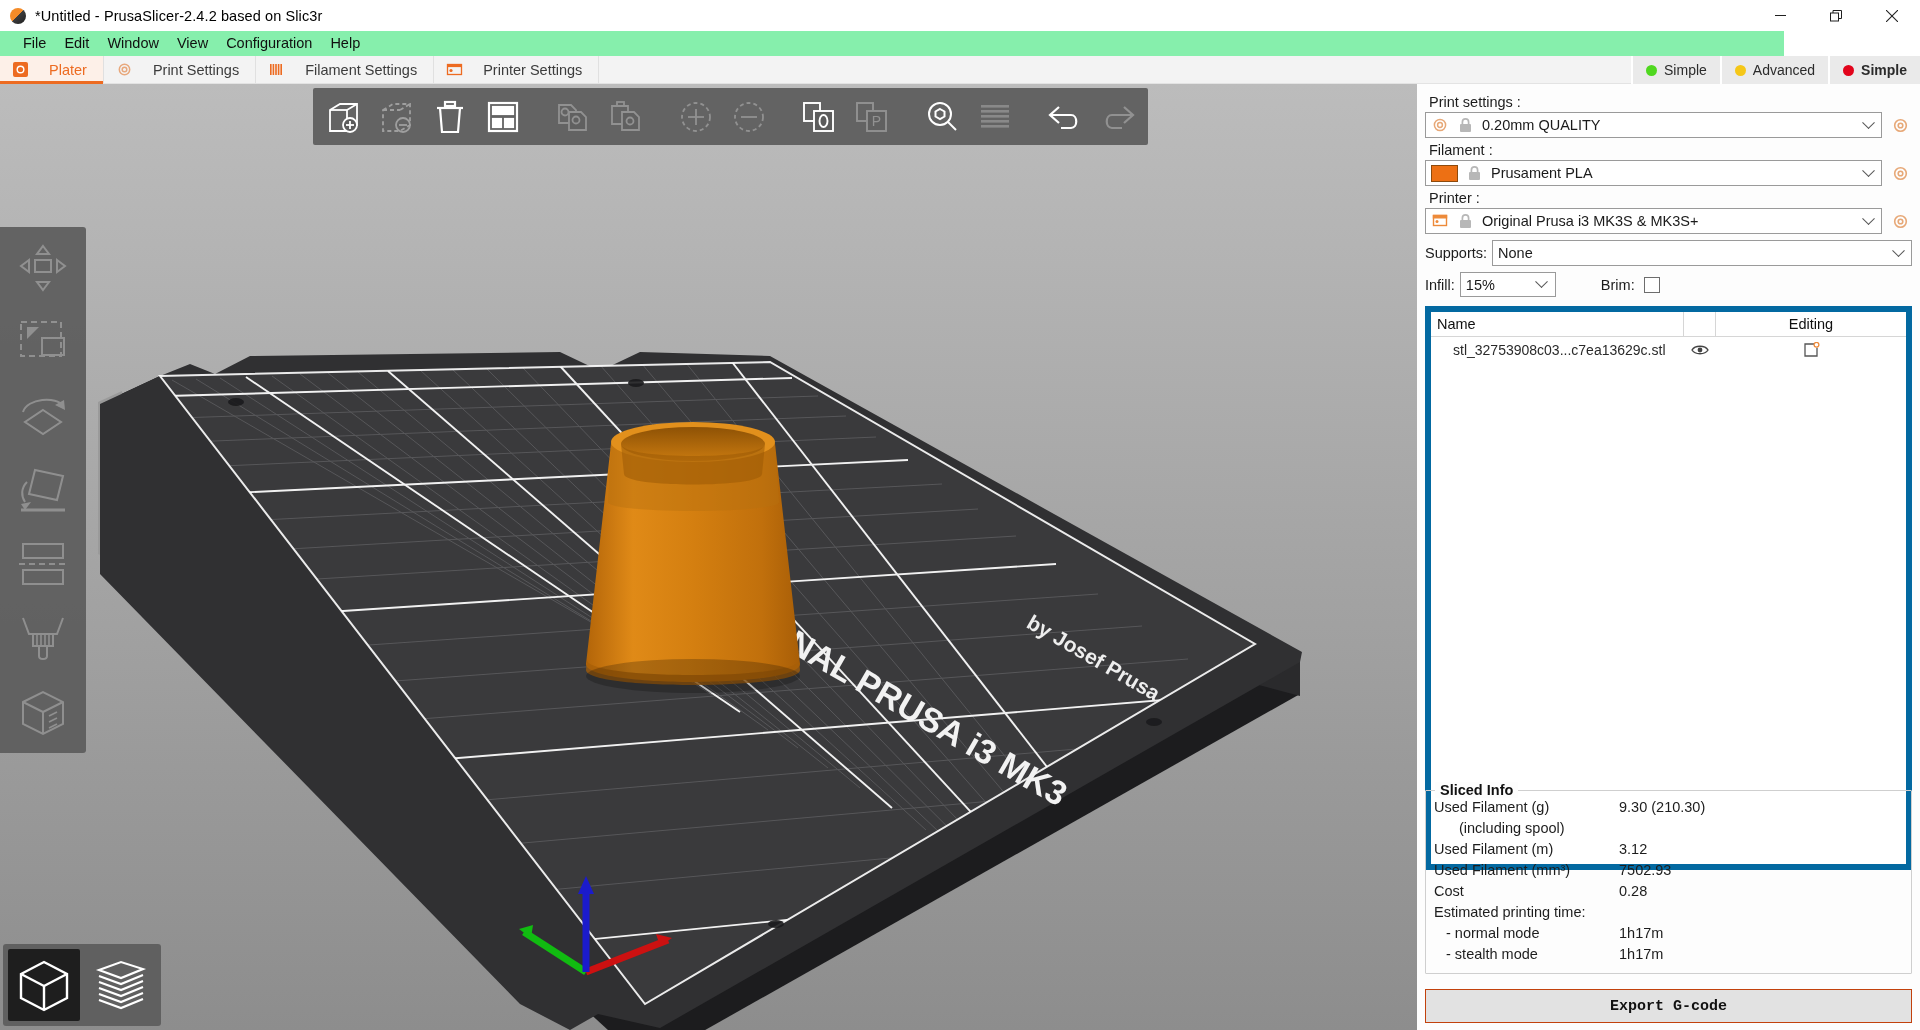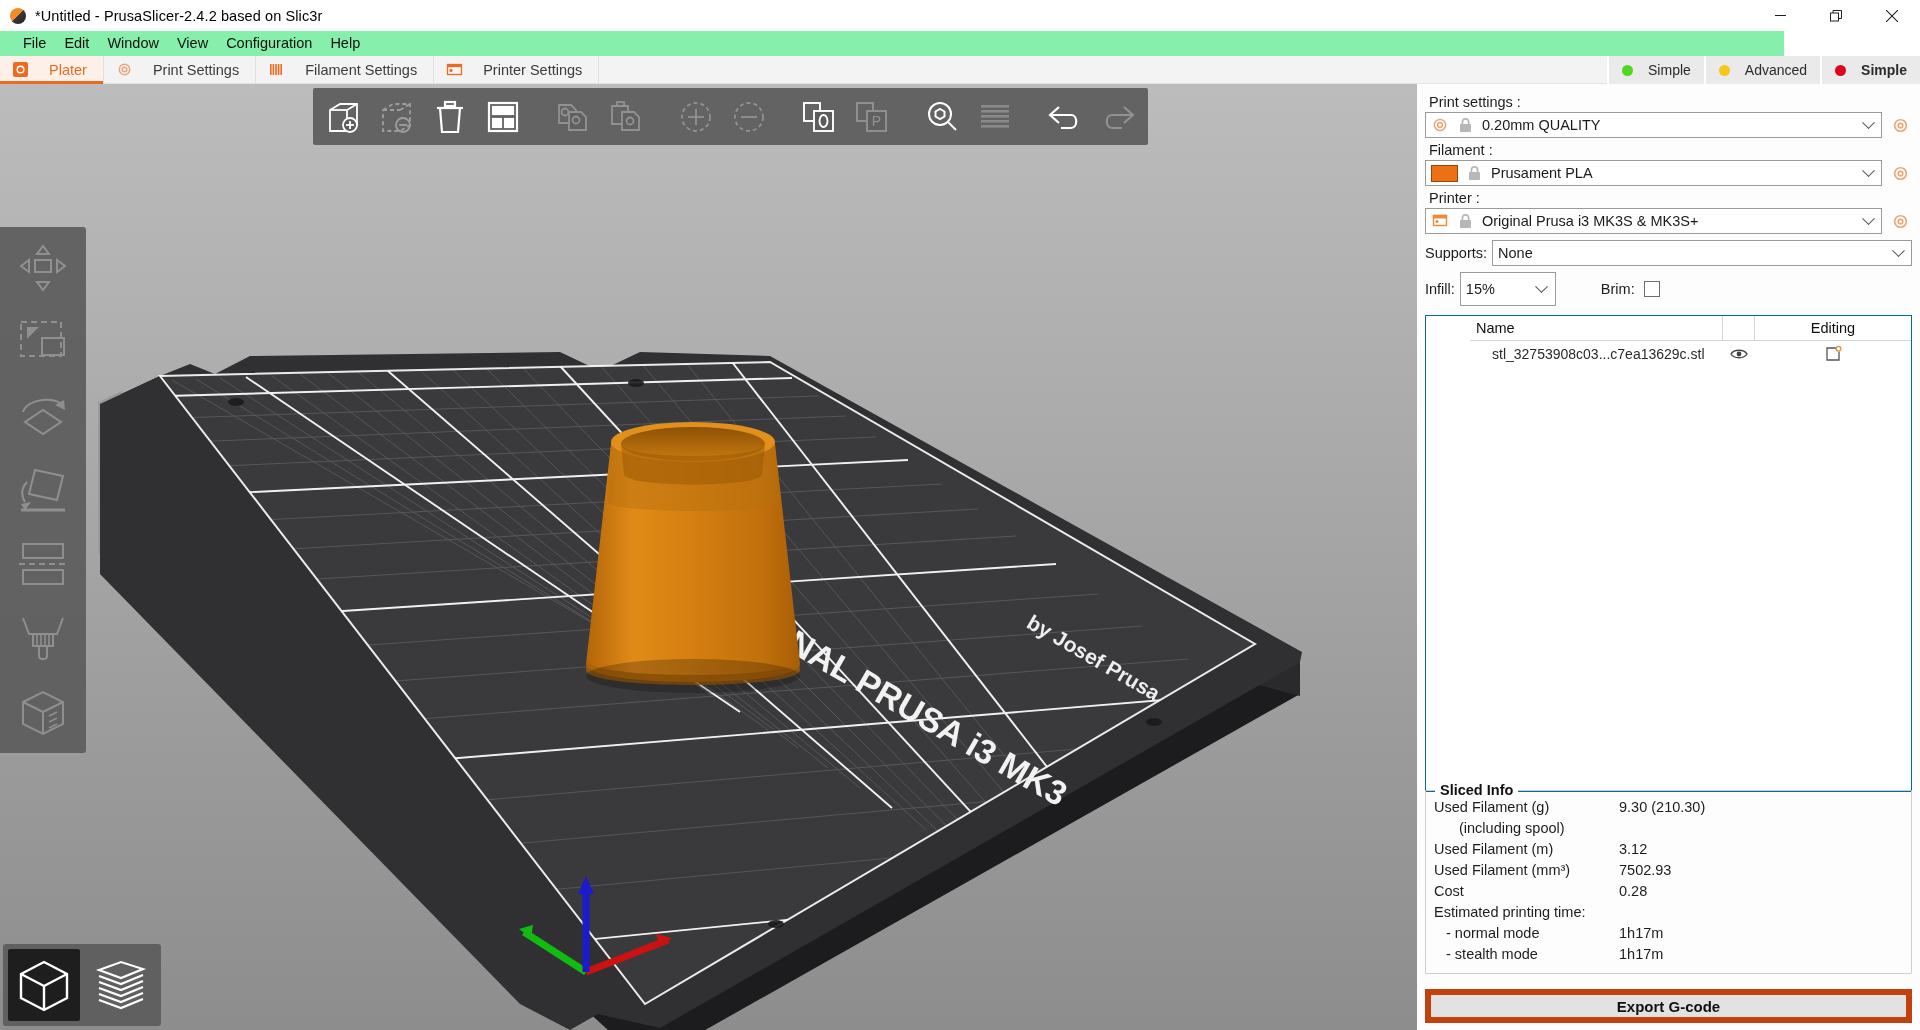--- a/index.html
+++ b/index.html
@@ -55,21 +55,21 @@
     content: ""; position: absolute; left: 0; right: 0; bottom: -1px;
     height: 3px; background: #ed6b21;
   }
   .tab-ico { width: 17px; height: 17px; display: block; flex: 0 0 auto; }
 
   .modebar {
     position: absolute; right: 0; top: 56px; height: 28px;
     display: flex; align-items: stretch;
   }
   .mode {
-    display: flex; align-items: center; gap: 15px; padding: 0 13px;
+    display: flex; align-items: center; gap: 7px; padding: 0 13px;
     font-size: 14px; color: #2b2b2b; background: #eaeaea;
     border-left: 2px solid #ffffff;
   }
   .mode.active { font-weight: bold; }
   .dot { width: 11px; height: 11px; border-radius: 50%; display: block; }
 
   
   .viewport {
     position: absolute; top: 84px; left: 0; width: 1417px; height: 946px;
     background: linear-gradient(180deg, #b7b7b7 0%, #9f9f9f 45%, #8e8e8e 100%);
@@ -126,29 +126,29 @@
     transform: rotate(45deg) translate(-2px,-2px);
   }
   .row { display: flex; align-items: center; gap: 6px; }
   .gear-btn { width: 24px; height: 24px; flex: 0 0 auto; display: flex; align-items: center; justify-content: center; }
   .lock-ico { width: 17px; height: 17px; margin: 0 6px 0 8px; flex: 0 0 auto; }
   .pre-ico { width: 18px; height: 18px; margin-left: 5px; flex: 0 0 auto; }
   .swatch { width: 27px; height: 17px; background: #ed7014; border: 1px solid #8d4a0d; margin-left: 5px; flex: 0 0 auto; }
 
   .inline-row { display: flex; align-items: center; margin-top: 6px; }
   .inline-lbl { font-size: 14.5px; color: #1c1c1c; margin-right: 5px; }
-  .combo.sm { height: 34px; }
+  .combo.sm { height: 25px; }
   .chk {
     width: 16px; height: 16px; border: 1px solid #6d6d6d; background: #fff; margin-left: 4px;
   }
 
   
   .objlist {
-    margin-top: 9px; border: 1px solid #0369a1; background: #ffffff;
-    height: 477px; position: relative; padding-left: 44px;
+    margin-top: 9px; border: 6px solid #0369a1; background: #ffffff;
+    height: 564px; position: relative;
   }
   .objhead { display: flex; height: 25px; border-bottom: 1px solid #d6d6d6; align-items: center; }
   .oh {
     font-size: 14.5px; color: #101010; height: 25px; line-height: 25px;
   }
   .oh.name { flex: 0 0 253px; padding-left: 6px; border-right: 1px solid #d6d6d6; }
   .oh.mid  { flex: 0 0 32px; border-right: 1px solid #d6d6d6; }
   .oh.edit { flex: 1; text-align: center; }
   .objrow { display: flex; height: 26px; align-items: center; }
   .objrow .nm { flex: 0 0 253px; font-size: 14px; color: #2a2a2a; padding-left: 22px; white-space: nowrap; overflow: hidden; }
@@ -165,23 +165,23 @@
     font-size: 14.5px; font-weight: bold; color: #111;
   }
   .si-row { display: flex; font-size: 14.5px; color: #1d1d1d; line-height: 21px; }
   .si-k { flex: 0 0 185px; }
   .si-k.ind { padding-left: 25px; }
   .si-k.ind2 { padding-left: 12px; }
   .si-v { flex: 1; }
 
   .export {
     position: absolute; left: 8px; right: 8px; bottom: 7px; height: 34px;
-    background: #e2e2e2; border: 6px solid #c2410c;
+    background: #e2e2e2; border: 1px solid #c2410c;
     display: flex; align-items: center; justify-content: center;
-    font-size: 15px; font-weight: bold; color: #111;
+    font-size: 15px; font-weight: bold; color: #111; font-family: Liberation Mono, monospace;
   }
 </style>
 </head>
 <body>
 
 <div class="app">
 
   <div class="titlebar">
     <span class="app-logo"></span>
     <span class="title-text">*Untitled - PrusaSlicer-2.4.2 based on Slic3r</span>

